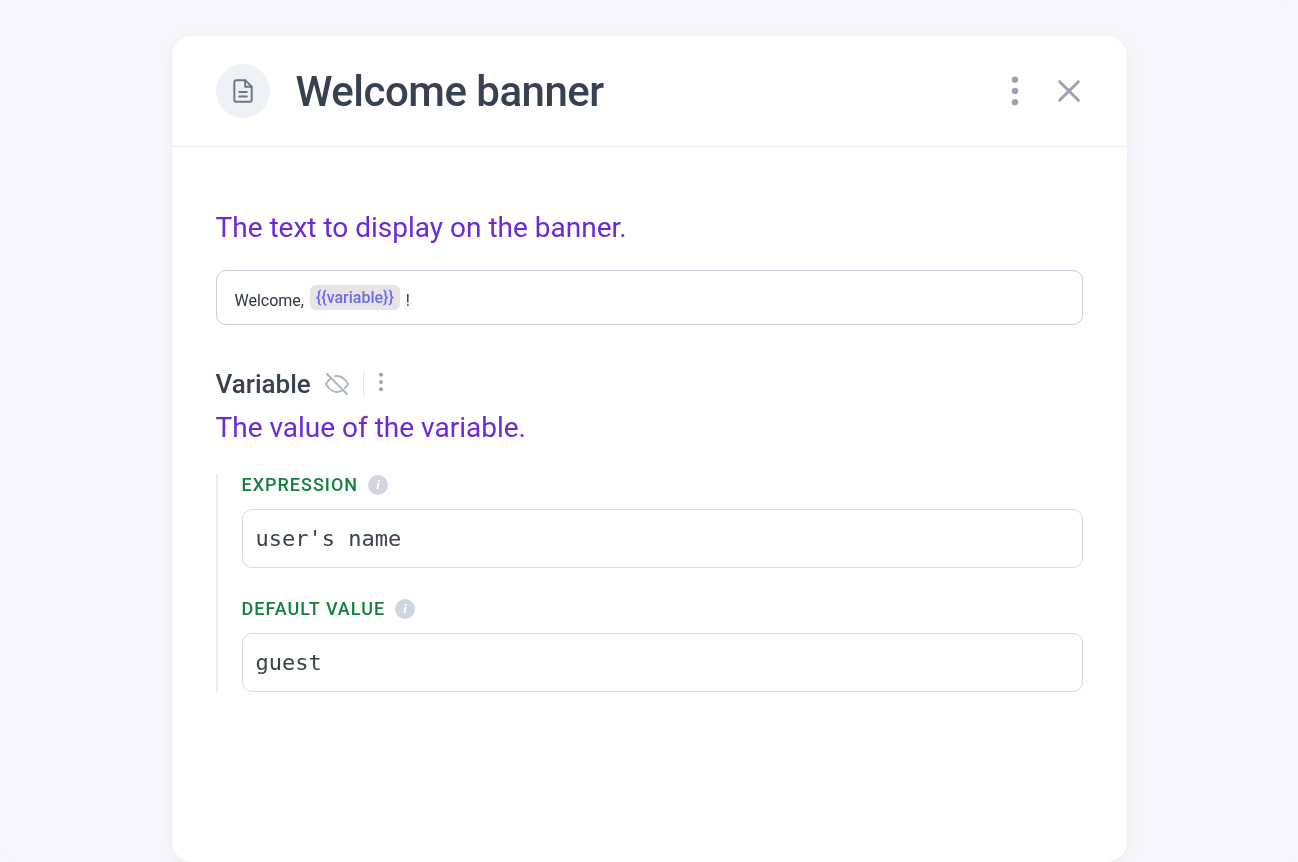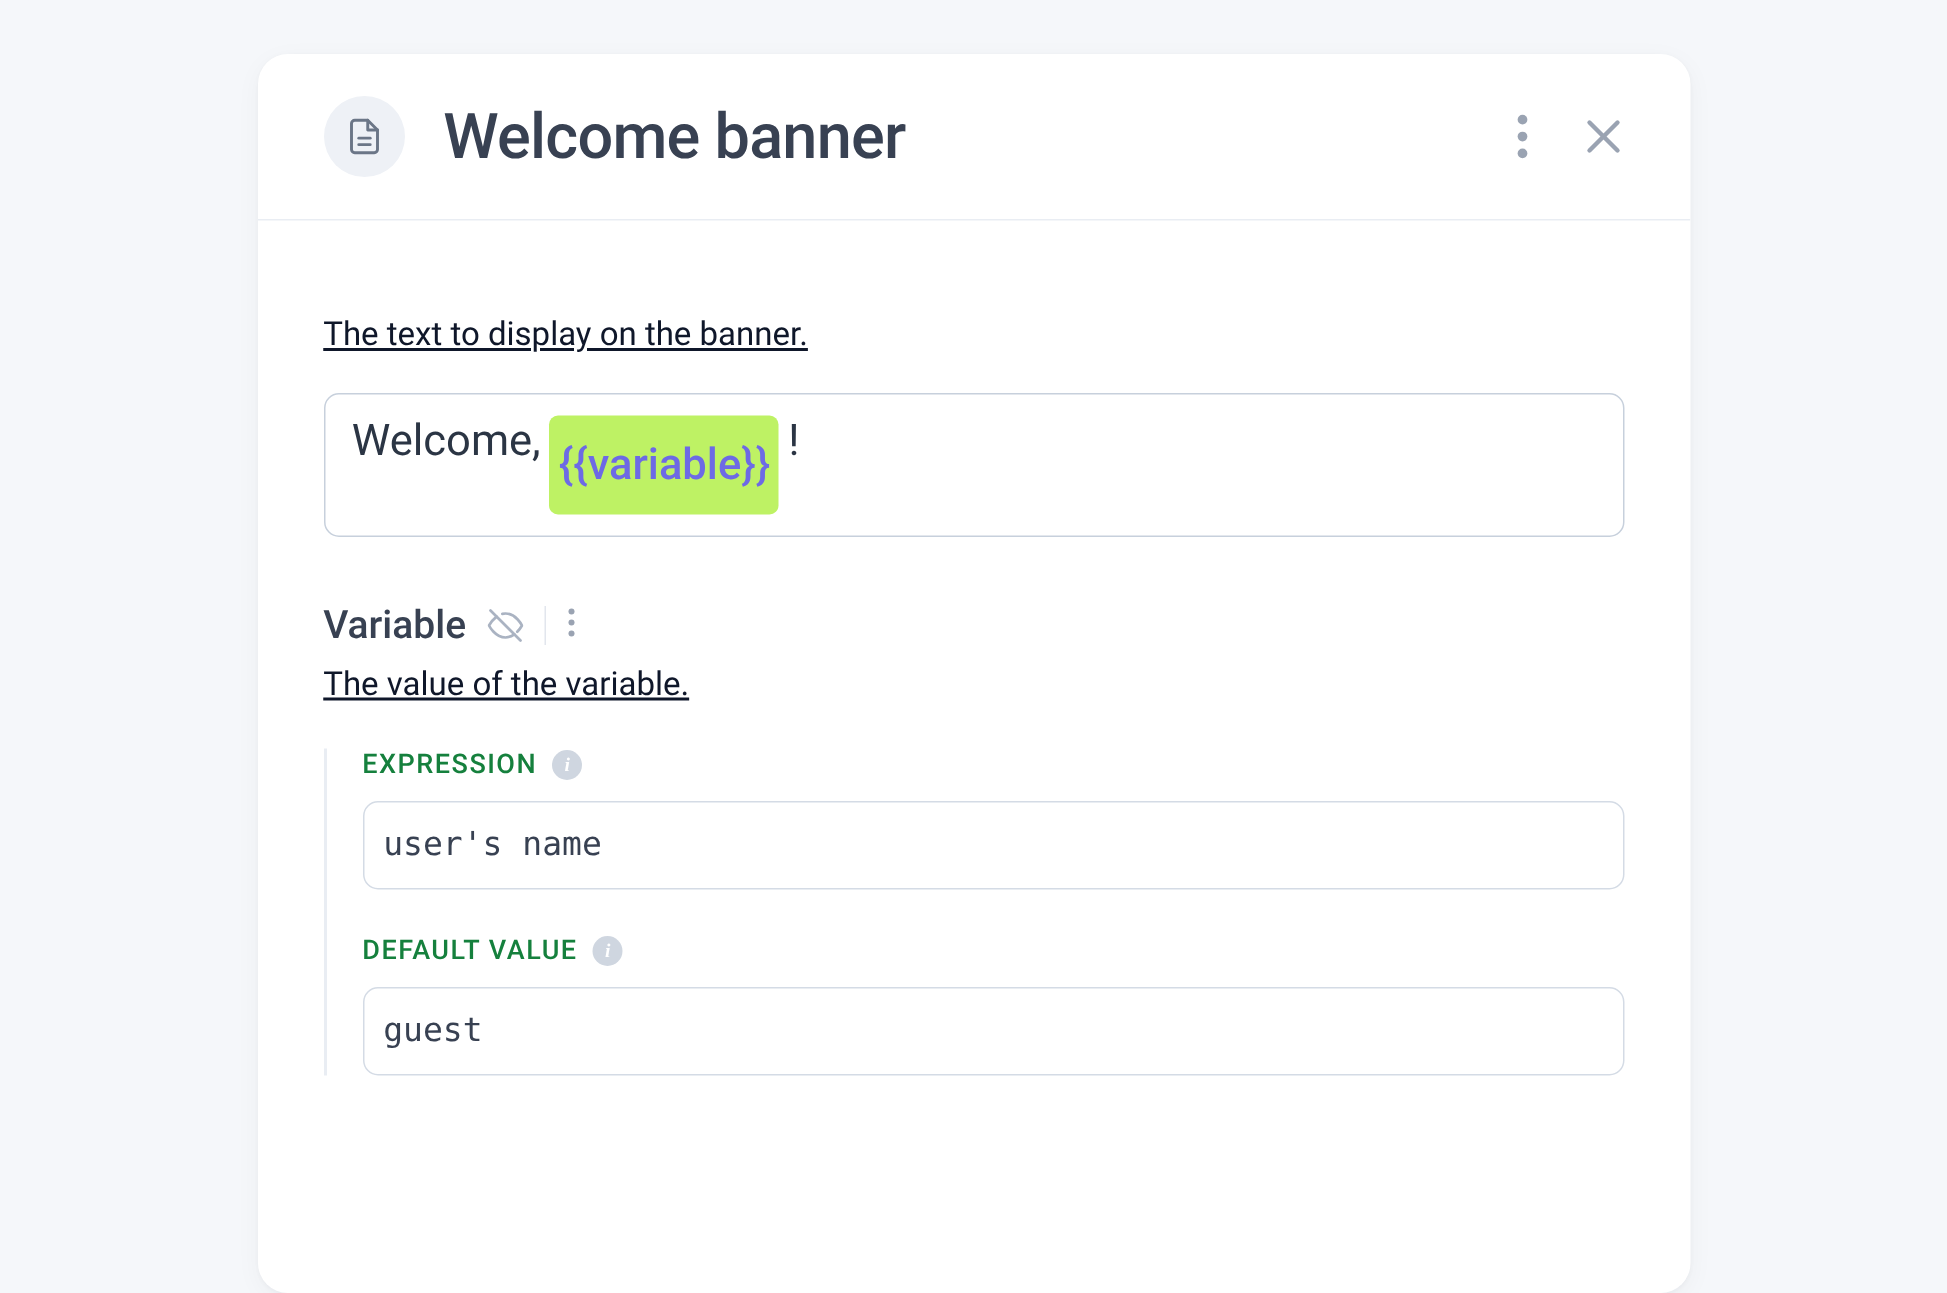--- a/index.html
+++ b/index.html
@@ -81,41 +81,40 @@
       font-weight: 500;
       color: #384152;
     }
     .sep {
       width: 1px;
       height: 26px;
       background: #e2e6ed;
     }
     .small-dots svg { width: 6px; height: 22px; color: #9aa3b2; }
     .section-desc {
-      font-size: 22px;
-      color: #0f172a;
+      font-size: 28px;
+      color: #6d28d9;
       margin-bottom: 26px;
-      text-decoration: underline;
     }
     .message-box {
       border: 1.5px solid #c7d0dc;
       border-radius: 10px;
       padding: 14px 18px;
-      font-size: 29px;
+      font-size: 16px;
       color: #2b3544;
       display: flex;
-      align-items: flex-start;
+      align-items: flex-end;
       flex-wrap: wrap;
       gap: 6px;
     }
     .variable-pill {
-      background: #bef264;
+      background: #e5e5e5;
       color: #6d6ae5;
       border-radius: 6px;
-      padding: 16px 6px;
+      padding: 3px 6px;
       font-weight: 500;
       display: inline-block;
     }
     .eye-off { color: #aab3c2; display:flex; align-items:center; }
     .eye-off svg { width: 24px; height: 24px; }
     .subblock {
       border-left: 2px solid #e9edf3;
       padding-left: 24px;
       margin-top: 30px;
     }

